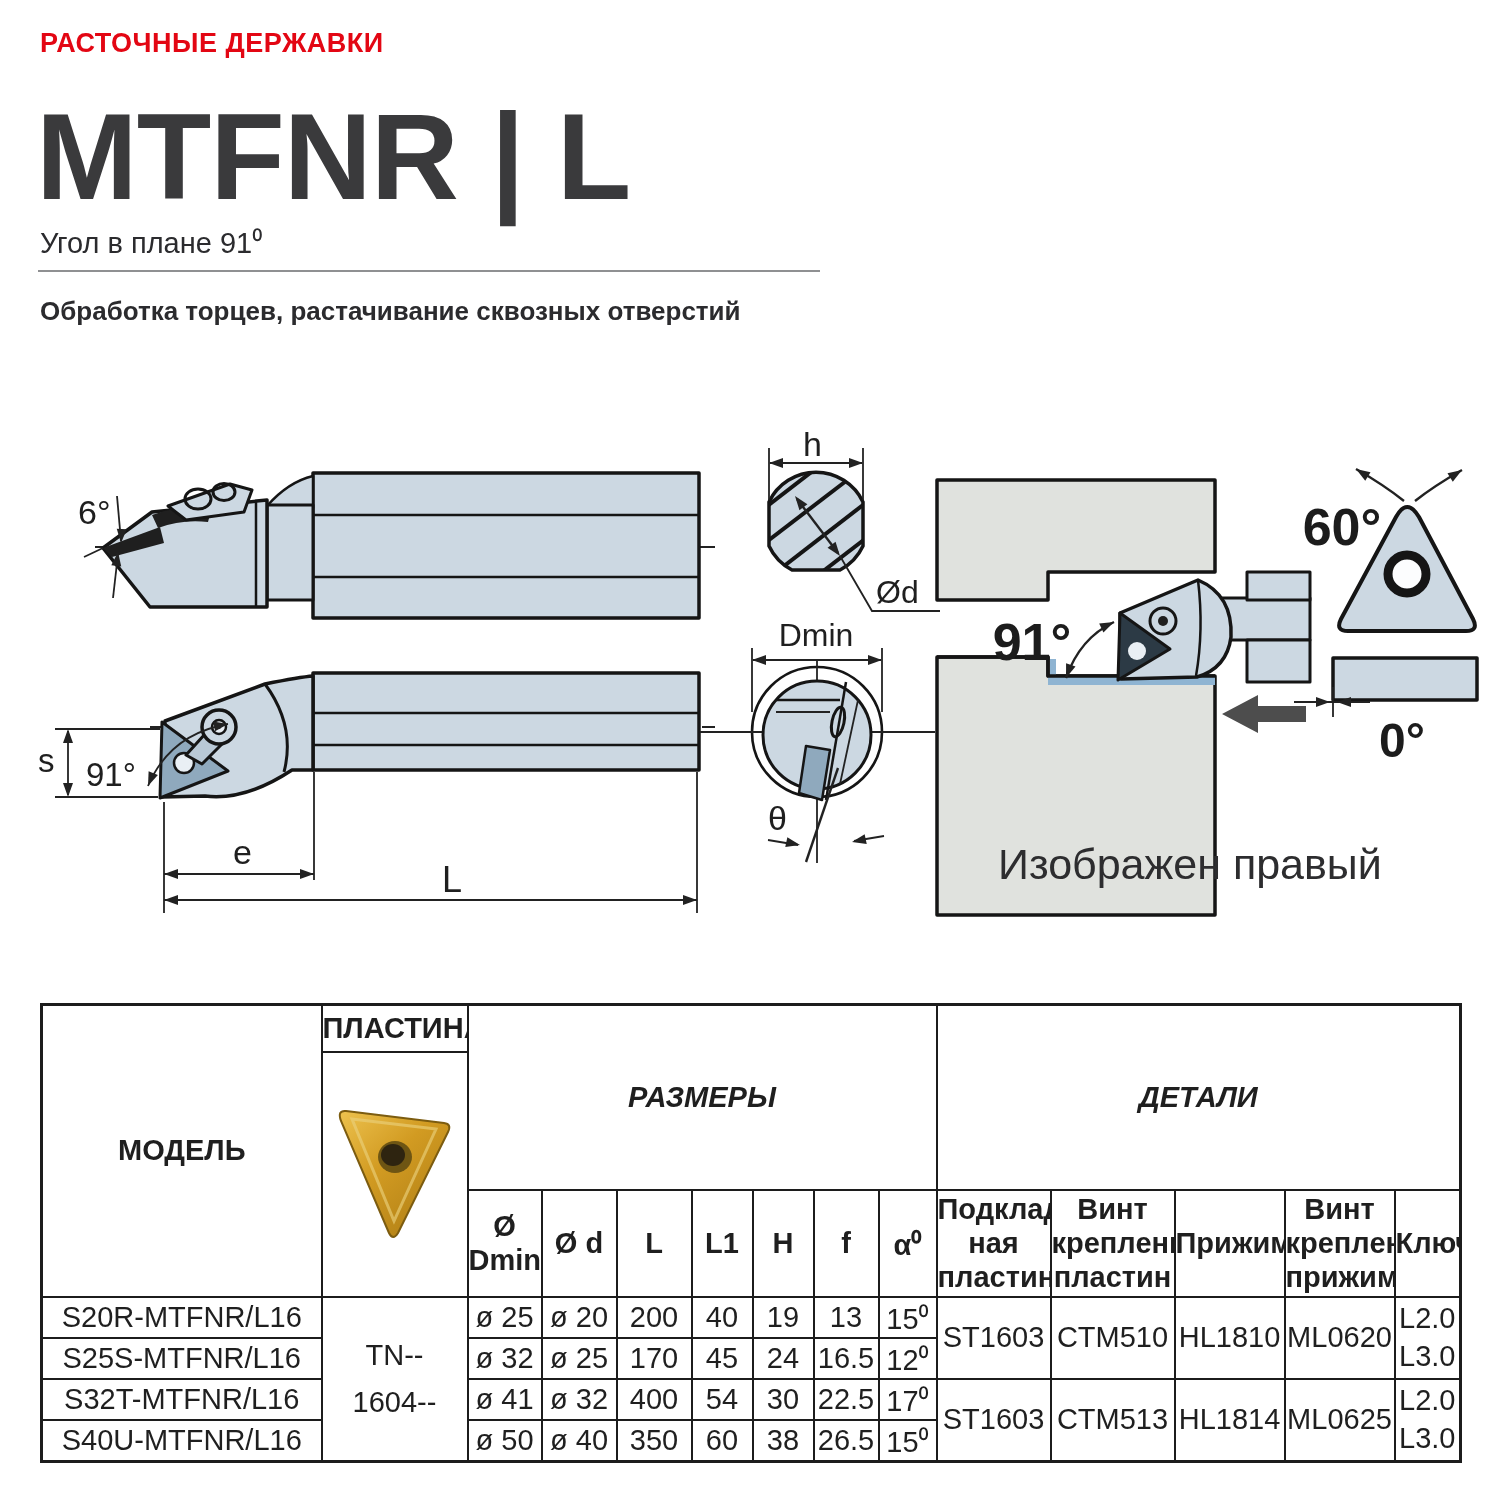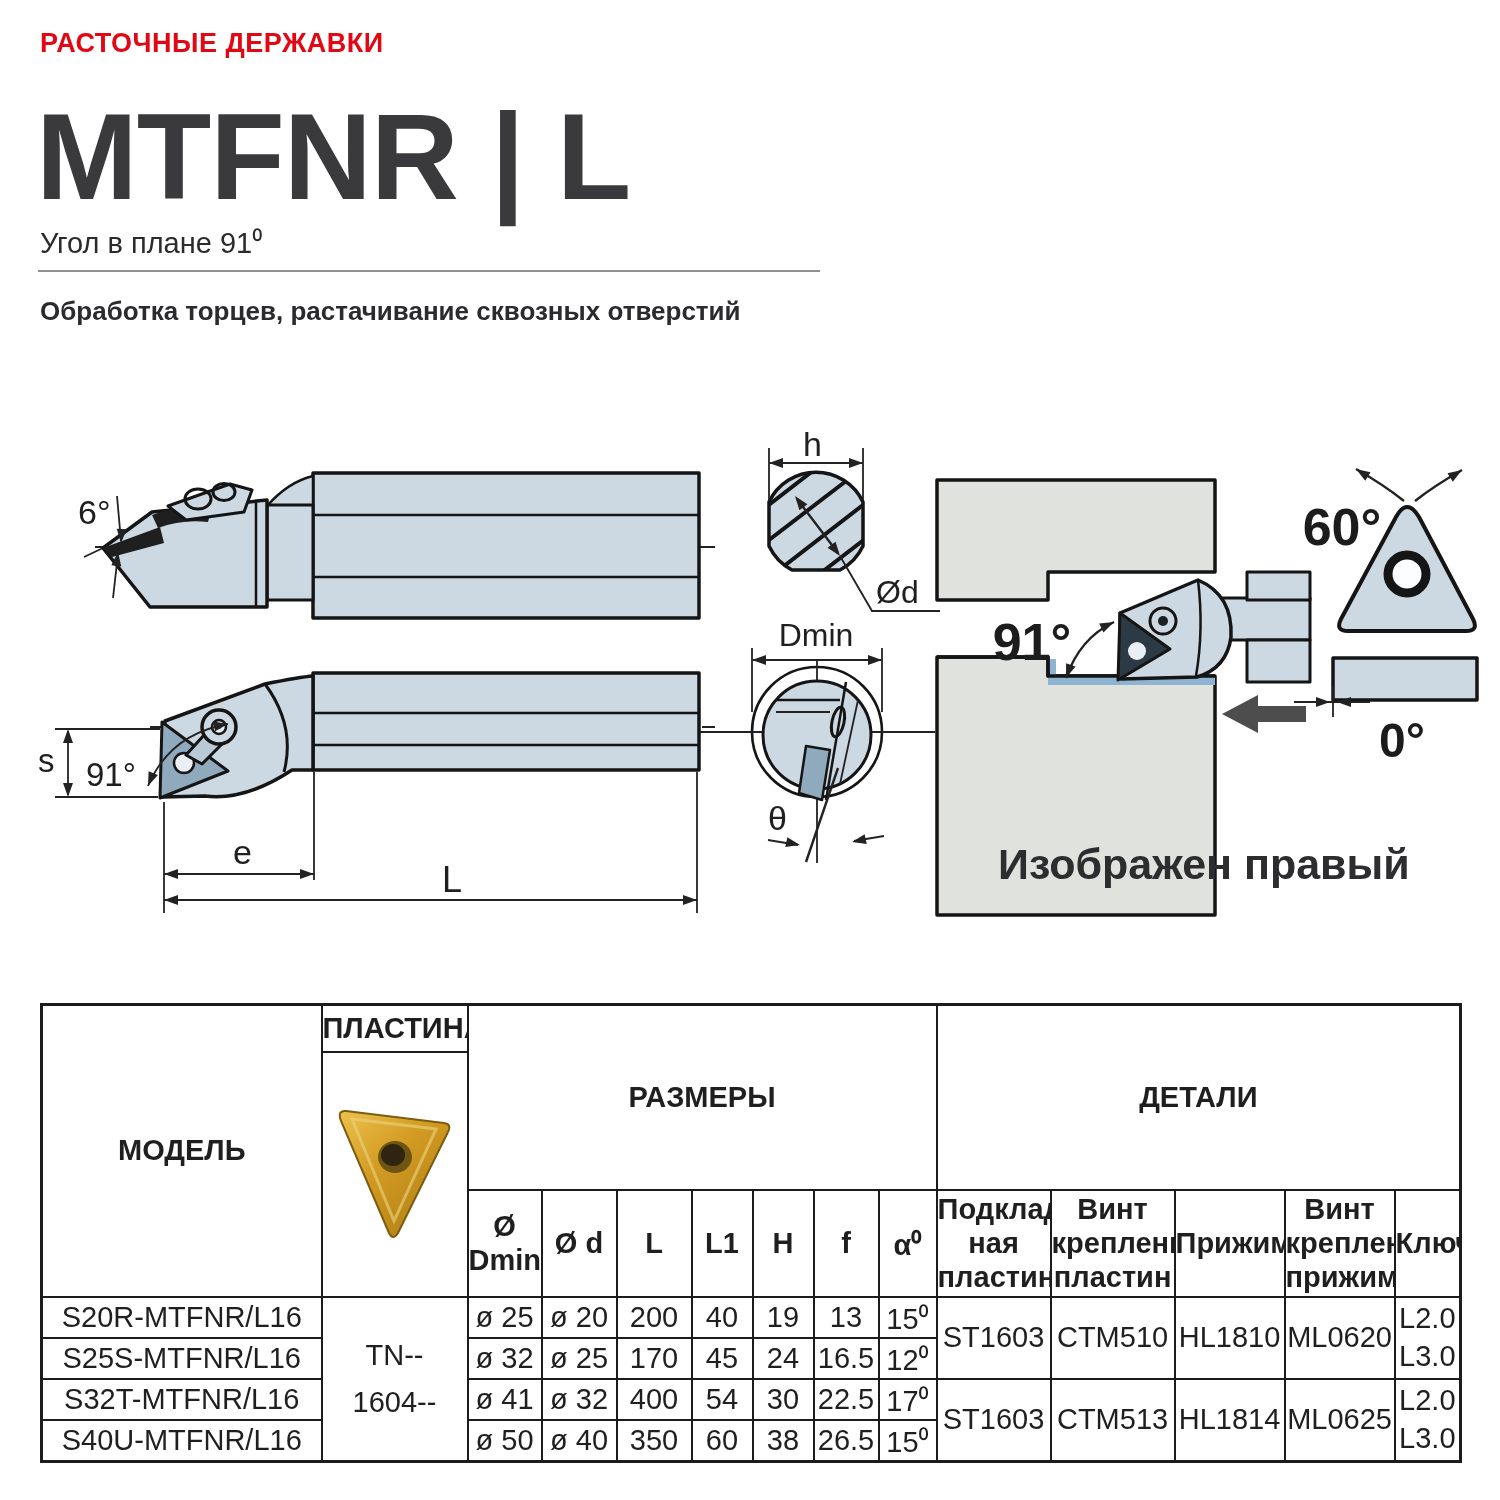--- a/index.html
+++ b/index.html
@@ -9,21 +9,21 @@
   html,body{margin:0;padding:0;background:#fff;}
   .page{position:relative;width:1500px;height:1500px;background:#fff;overflow:hidden;
         font-family:"Liberation Sans", sans-serif;color:var(--text-color);}
   .category{position:absolute;left:40px;top:28px;font-size:27px;font-weight:bold;
             letter-spacing:.5px;color:var(--accent);}
   .title{position:absolute;left:36px;top:71px;font-size:122px;font-weight:bold;line-height:1;
          letter-spacing:-1px;color:var(--title-color);margin-top:25px;}
   .subtitle{position:absolute;left:40px;top:222px;font-size:29px;}
   .divider{position:absolute;left:38px;top:270px;width:782px;height:2px;background:#8f9092;}
   .description{position:absolute;left:40px;top:296px;font-size:26px;font-weight:600;}
-  .caption{position:absolute;left:998px;top:840px;font-size:43px;font-weight:bold;color:#2d2d2f;}
+  .caption{position:absolute;left:998px;top:840px;font-size:43px;font-weight:normal;color:#2d2d2f;}
   .drawing{position:absolute;left:0;top:420px;width:1500px;height:500px;}
 
   
   .steel{fill:var(--steel);}
   .gray{fill:var(--workpiece);}
   .o4{stroke:var(--outline);stroke-width:4;stroke-linejoin:round;}
   .o35{stroke:var(--outline);stroke-width:3.5;stroke-linejoin:round;}
   .o3{stroke:var(--outline);stroke-width:3;stroke-linejoin:round;}
   .o25{stroke:var(--outline);stroke-width:2.5;stroke-linejoin:round;}
   .nf{fill:none;}
@@ -38,21 +38,21 @@
   .dbig{font-family:"Liberation Sans",sans-serif;font-weight:bold;fill:#1c1c1c;}
 
   
   .spec-table{position:absolute;left:40px;top:1003px;border-collapse:collapse;table-layout:fixed;
               width:1420px;border:3px solid var(--table-border);}
   .spec-table td{border:2.5px solid var(--table-border);text-align:center;vertical-align:middle;
                  padding:0;font-size:29px;color:#1f1f1f;overflow:hidden;}
   .th{font-weight:bold;}
   .model-h{font-size:27px;}
   .plastina-h{font-size:26px;}
-  .group{font-size:27px;}
+  .group{font-size:27px;font-style:italic;}
   .sub{font-size:25px;}
   .pre{white-space:pre-line;line-height:1.18;}
   .photo-cell{vertical-align:top;padding-top:36px;}
   .model-cell{font-size:30px;}
   .code-cell{font-size:30px;white-space:pre-line;line-height:1.6;margin-left:16px;}
   .key-cell{font-size:29px;white-space:pre-line;line-height:1.3;}
 </style>
 </head>
 <body>
 

